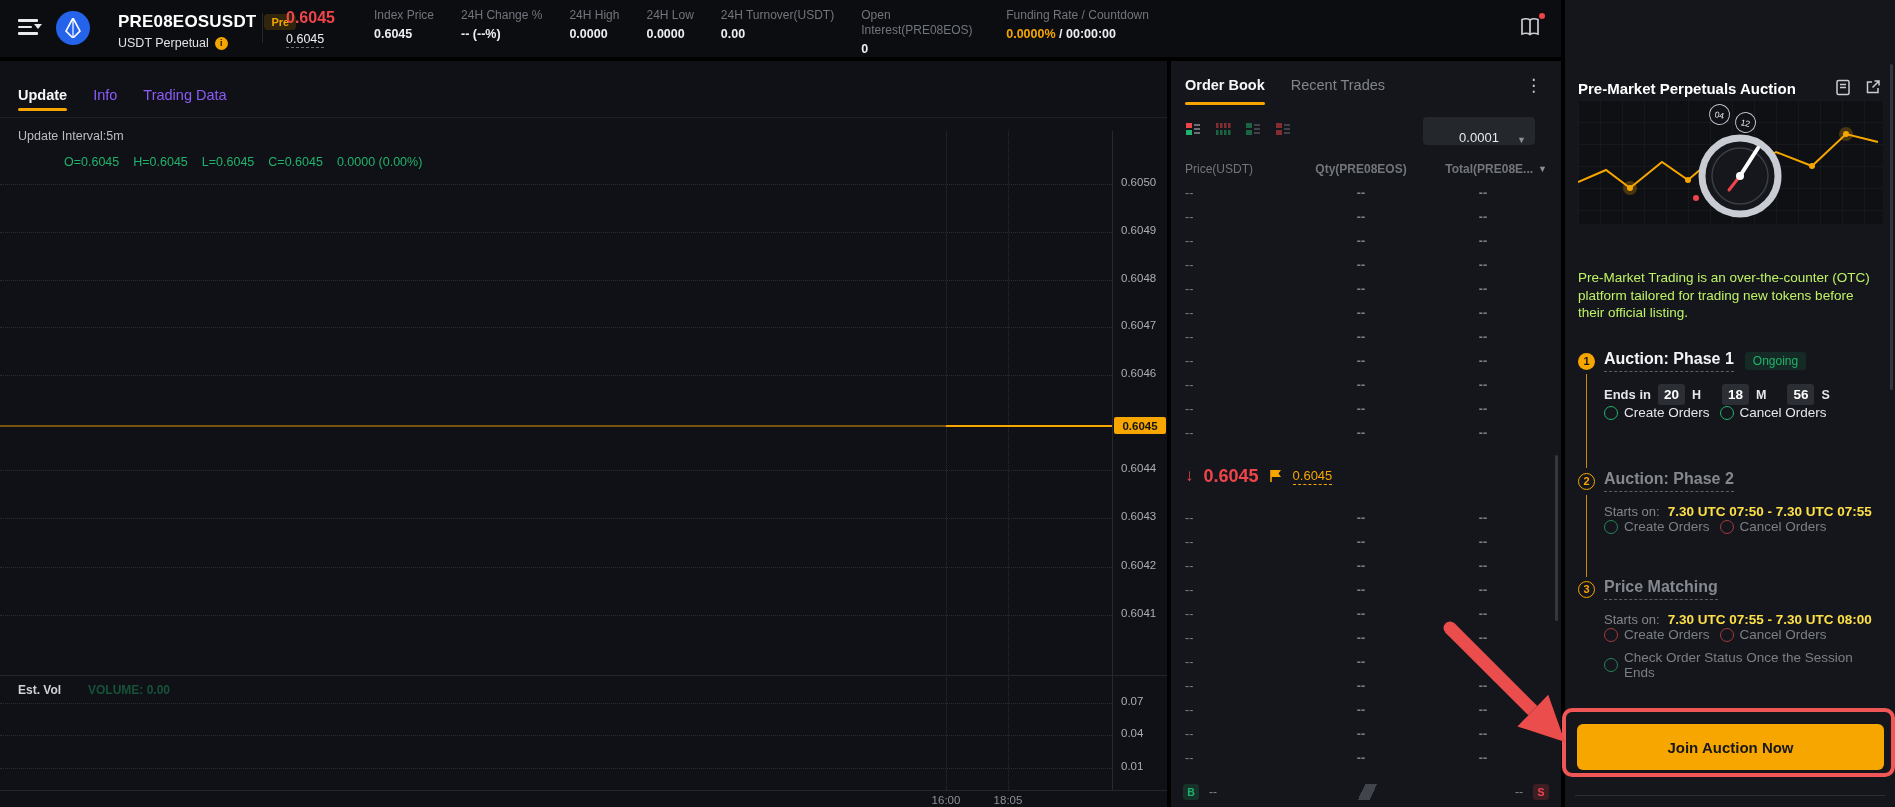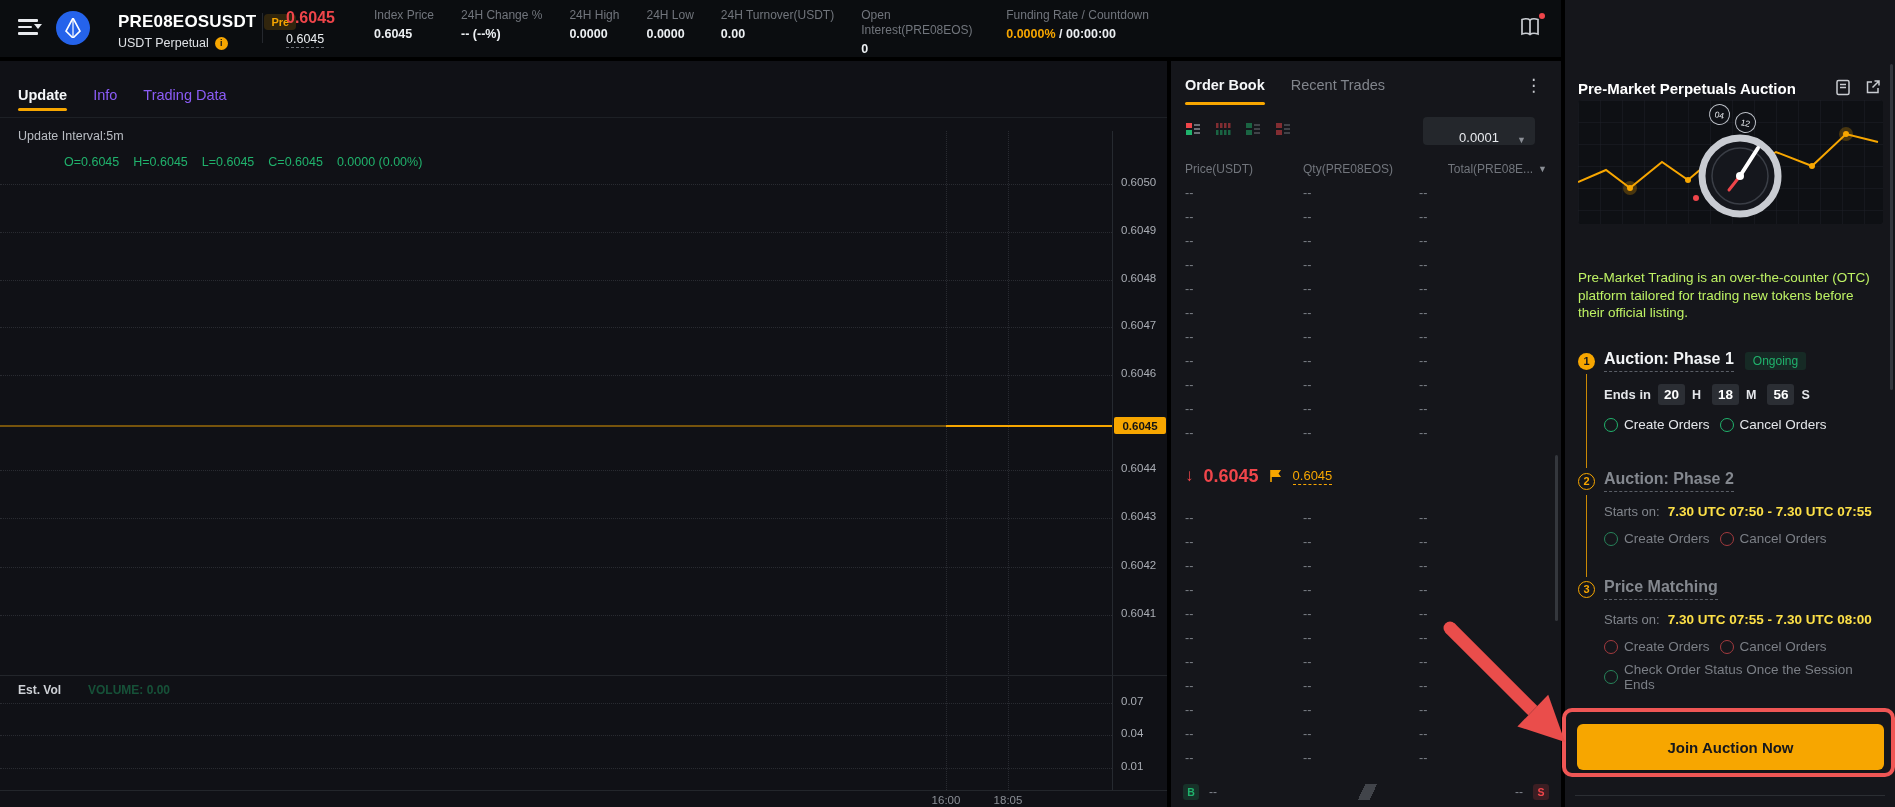--- a/index.html
+++ b/index.html
@@ -67,21 +67,21 @@
   .obtab.active { color:#f5f7f9; font-weight:bold; }
   .obtab.active::after { content:""; position:absolute; left:0; right:0; bottom:0; height:3px; border-radius:2px; background:#f7a600; }
   .kebab { position:absolute; left:354px; top:16px; font-size:17px; color:#c6c9ce; cursor:pointer; line-height:1; }
   .obmodes { position:absolute; left:14px; top:60px; display:flex; gap:14px; }
   .obmode { width:16px; height:16px; cursor:pointer; }
   .obmode.dim { opacity:.5; }
   .tickdd { position:absolute; left:252px; top:56px; width:112px; height:28px; background:#24272c; border-radius:4px; display:flex; align-items:flex-end; justify-content:center; cursor:pointer; }
   .tickdd .tv { font-size:13px; color:#e8eaee; }
   .tickdd .caret { position:absolute; right:9px; color:#8b8f96; font-size:9px; }
   .obgrid { display:grid; grid-template-columns:118px 116px 1fr; padding:0 14px; align-items:center; }
-  .obgrid .c1 { text-align:left; } .obgrid .c2,.obgrid .c3 { text-align:left; }
+  .obgrid .c1 { text-align:left; } .obgrid .c2,.obgrid .c3 { text-align:center;font-weight:bold; }
   .obhead { position:absolute; left:0; top:98px; width:390px; height:20px; font-size:12px; color:#71757c; }
   .obhead .c3 { display:flex; justify-content:flex-end; align-items:center; gap:5px; }
   .obhead .caret { color:#8b8f96; font-size:9px; }
   .obrows { position:absolute; left:0; width:390px; }
   .obrows.asks { top:120px; } .obrows.bids { top:445px; }
   .obrow { height:24px; font-size:12.5px; color:#7c8087; cursor:pointer; }
   .obmid { position:absolute; left:14px; top:394px; height:42px; display:flex; align-items:center; gap:10px; }
   .obmid .arrow { color:#ef454a; font-size:17px; font-weight:bold; }
   .obmid .last { color:#ef454a; font-size:18px; font-weight:bold; }
   .obmid .mark { color:#f7a600; font-size:13px; border-bottom:1px dashed #f7a600; padding-bottom:1px; cursor:pointer; }
@@ -111,21 +111,21 @@
   .ph-num { width:17px; height:17px; border-radius:50%; font-size:11px; font-weight:bold; display:flex; align-items:center; justify-content:center; flex:none; }
   .ph-num.fill { background:#f7a600; color:#17181c; }
   .ph-num.line { border:1.5px solid #f7a600; color:#f7a600; }
   .ph-title { font-size:16px; font-weight:bold; color:#f2f4f6; border-bottom:1px dashed #5a5e66; padding-bottom:3px; cursor:help; }
   .phase.muted .ph-title { color:#84888f; }
   .ph-badge { background:rgba(32,178,108,.13); color:#20b26c; font-size:12px; padding:2px 8px; border-radius:3px; margin-left:2px; }
   .ph-body { margin-left:26px; margin-top:12px; }
   .countdown { display:flex; align-items:center; gap:7px; font-size:13px; font-weight:bold; color:#e4e6ea; }
   .cd-box { min-width:27px; height:21px; background:#2b2e34; border-radius:3px; display:inline-flex; align-items:center; justify-content:center; font-size:13.5px; font-weight:bold; color:#fff; padding:0 4px; }
   .cd-u { font-size:12.5px; }
-  .perms { display:flex; flex-wrap:wrap; gap:8px 10px; margin-top:12px; font-size:13.5px; color:#e4e6ea; }
+  .perms { display:flex; flex-wrap:wrap; gap:8px 10px; font-size:13.5px; color:#e4e6ea; }
   .phase.muted .perms { color:#7b7f86; }
   .perm { display:flex; align-items:center; gap:6px; }
   .pic { width:14px; height:14px; border-radius:50%; border:1px solid; display:inline-flex; align-items:center; justify-content:center; font-size:9px; flex:none; }
   .pic.check { border-color:#20b26c; color:#20b26c; }
   .pic.cross { border-color:#a33a3e; color:#a33a3e; }
   .phase.muted .pic.check { border-color:#27835a; color:#27835a; }
   .sched { display:flex; gap:8px; font-size:13px; color:#81858c; white-space:nowrap; }
   .sched b { color:#fde047; font-size:13.5px; }
   .connector { position:absolute; left:21px; width:1px; background:rgba(247,166,0,.8); }
   .joinwrap { position:absolute; left:-3px; top:708px; width:333px; height:69px; border:4px solid #ef5655; border-radius:10px; z-index:30; }
@@ -550,21 +550,21 @@
 
   <div class="phase" style="top:350px">
     <div class="ph-head">
       <span class="ph-num fill">1</span>
       <span class="ph-title">Auction: Phase 1</span>
       <span class="ph-badge">Ongoing</span>
     </div>
     <div class="ph-body">
       <div class="countdown">
         <span>Ends in</span>
-        <span class="cdlist" style="display:flex;gap:11px;align-items:center">
+        <span class="cdlist" style="display:flex;gap:21px;align-items:center">
           <span style="display:flex;gap:7px;align-items:center">
               <span class="cd-box">20</span>
               <span class="cd-u">H</span>
             </span>
             <span style="display:flex;gap:7px;align-items:center">
               <span class="cd-box">18</span>
               <span class="cd-u">M</span>
             </span>
             <span style="display:flex;gap:7px;align-items:center">
               <span class="cd-box">56</span>

